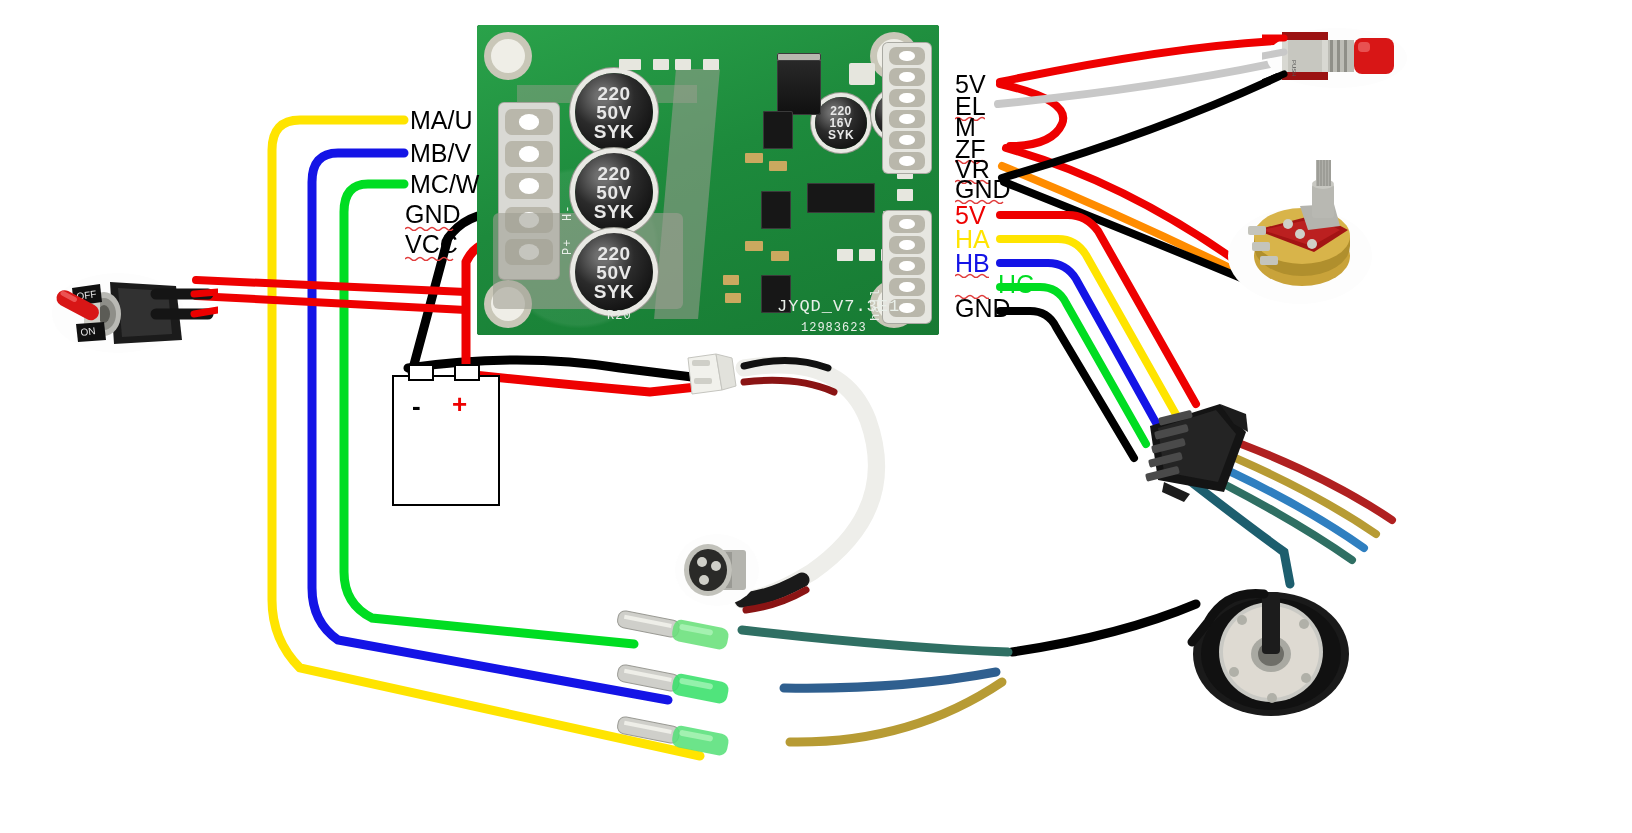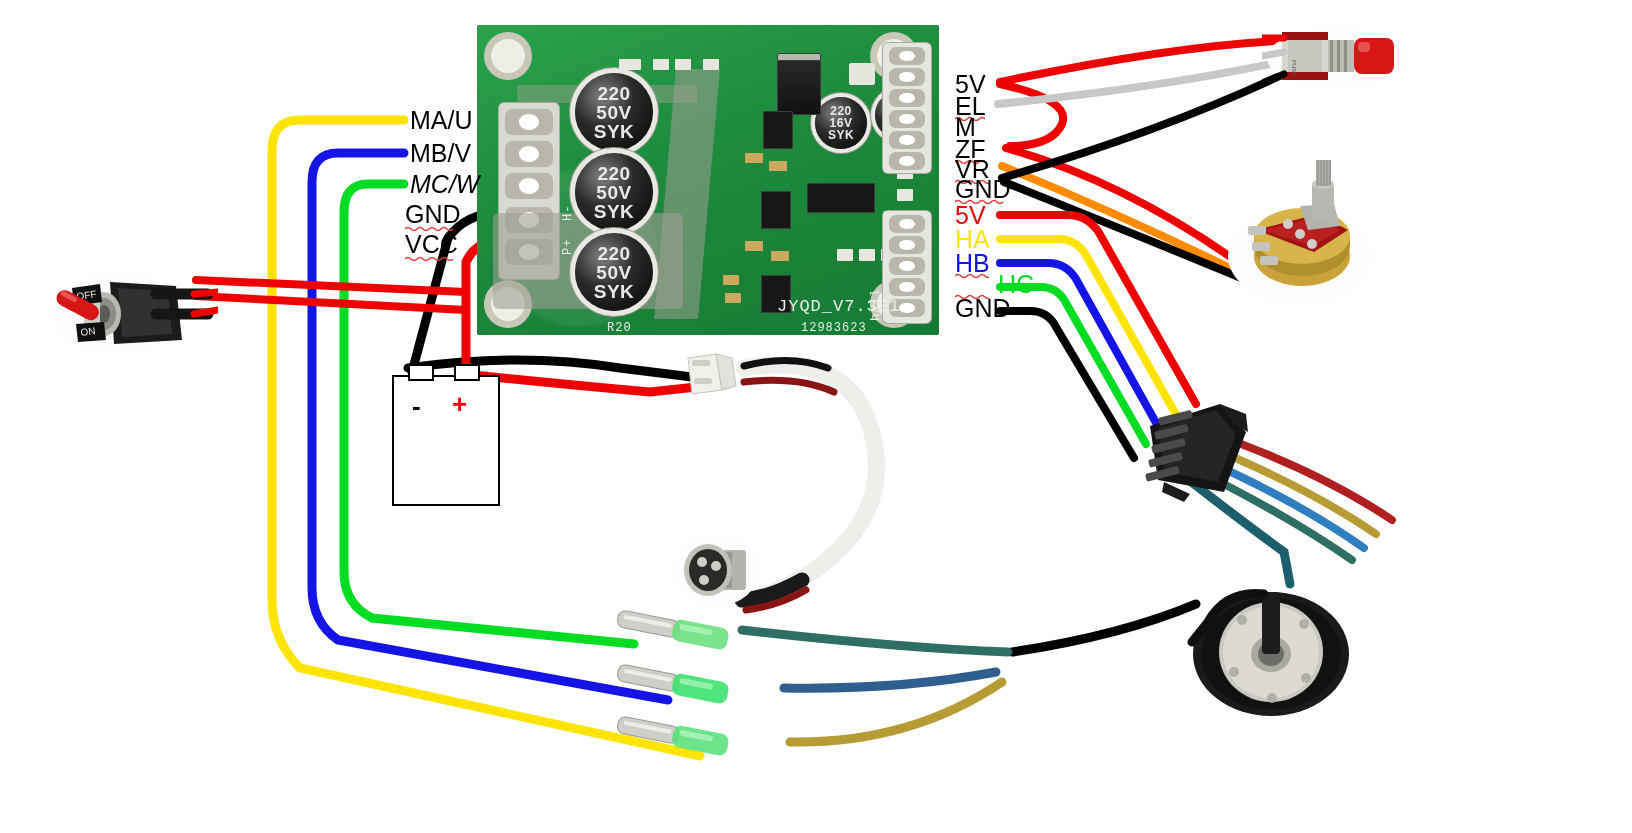--- a/index.html
+++ b/index.html
@@ -240,29 +240,29 @@
       </div>
     <div class="pad" style="left:412px;top:253px;width:36px;height:18px;">
         <i></i>
       </div>
     <div class="pad" style="left:412px;top:274px;width:36px;height:18px;">
         <i></i>
       </div>
 
     <div class="silk" style="left:300px;top:272px;">JYQD_V7.3E1</div>
     <div class="silk tiny" style="left:324px;top:296px;">12983623</div>
-    <div class="silk tiny" style="left:130px;top:296px;">R20</div>
+    <div class="silk tiny" style="left:130px;top:284px;">R20</div>
     <div class="silk tiny vert" style="left:392px;top:296px;">hall</div>
     <div class="silk tiny vert" style="left:84px;top:230px;">P+</div>
     <div class="silk tiny vert" style="left:84px;top:196px;">H-</div>
   </div>
 
   <div class="lbl" style="left:410px;top:108px;">MA/U</div>
   <div class="lbl" style="left:410px;top:141px;">MB/V</div>
-  <div class="lbl" style="left:410px;top:172px;font-style:italic;">MC/W</div>
+  <div class="lbl" style="left:410px;top:172px;">MC/W</div>
   <div class="lbl" style="left:405px;top:202px;">GND</div>
   <div class="spell" style="left:405px;top:226px;width:52px;">
     <svg width="52" height="5" viewBox="0 0 52 5">
         <path d="M0,3 q3,-3 6,0 t6,0 t6,0 t6,0 t6,0 t6,0 t6,0 t6,0" fill="none" stroke="#e03b3b" stroke-width="1.6"></path>
       </svg>
   </div>
   <div class="lbl" style="left:405px;top:232px;">VCC</div>
   <div class="spell" style="left:405px;top:256px;width:50px;">
     <svg width="50" height="5" viewBox="0 0 50 5">
         <path d="M0,3 q3,-3 6,0 t6,0 t6,0 t6,0 t6,0 t6,0 t6,0 t6,0" fill="none" stroke="#e03b3b" stroke-width="1.6"></path>

